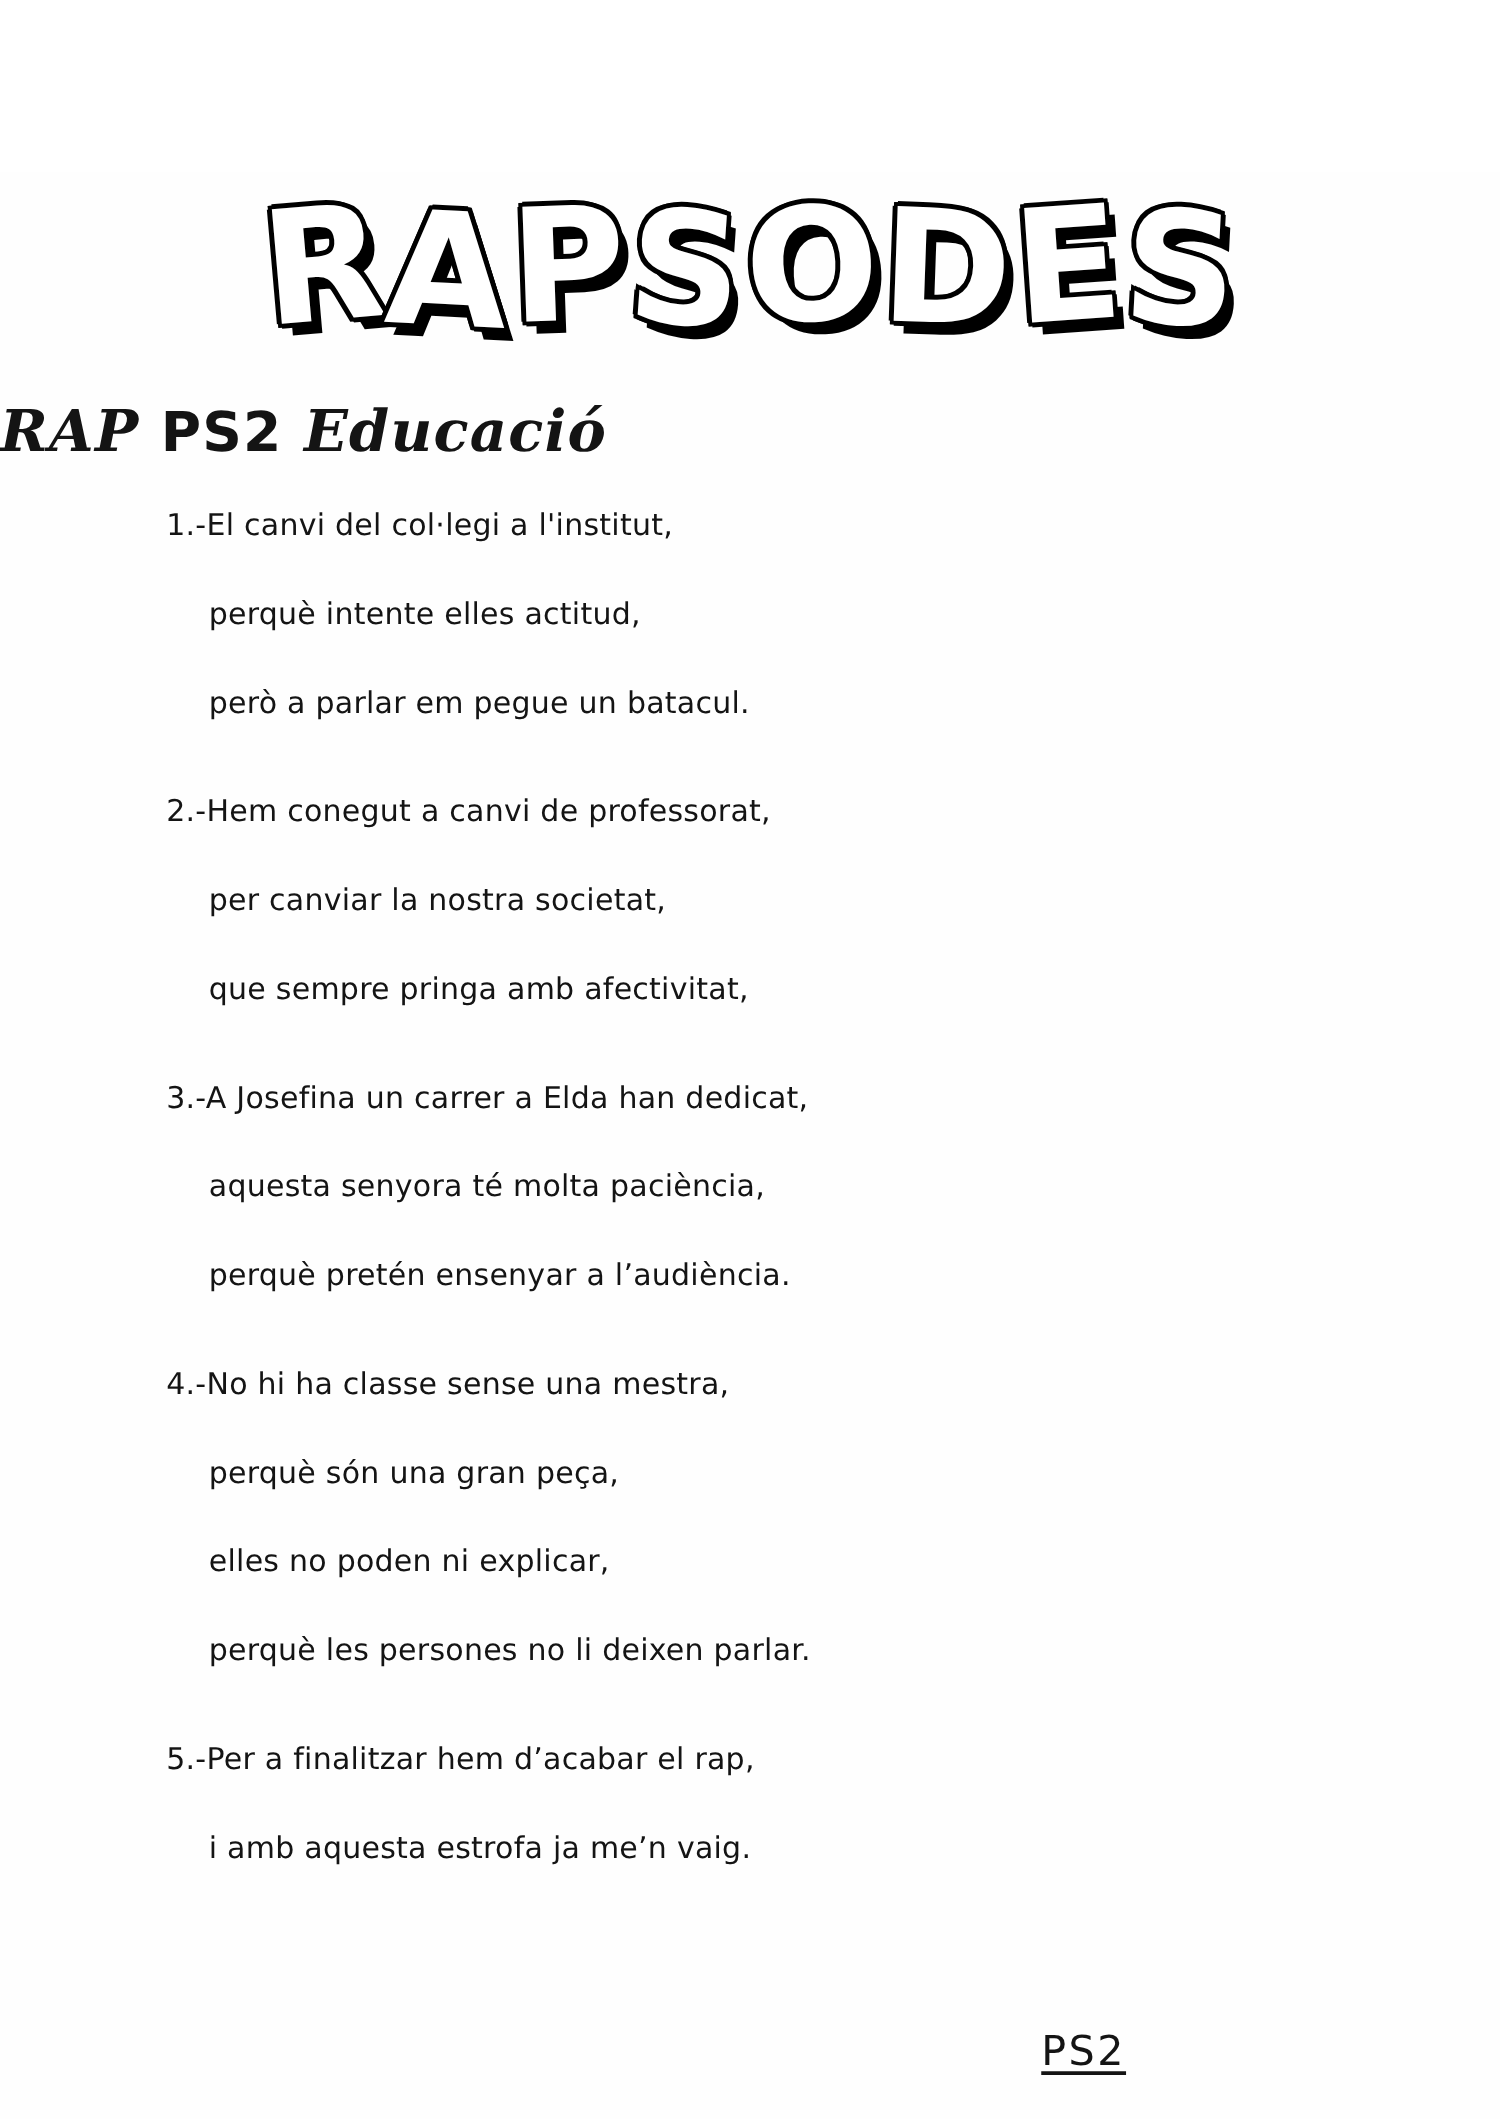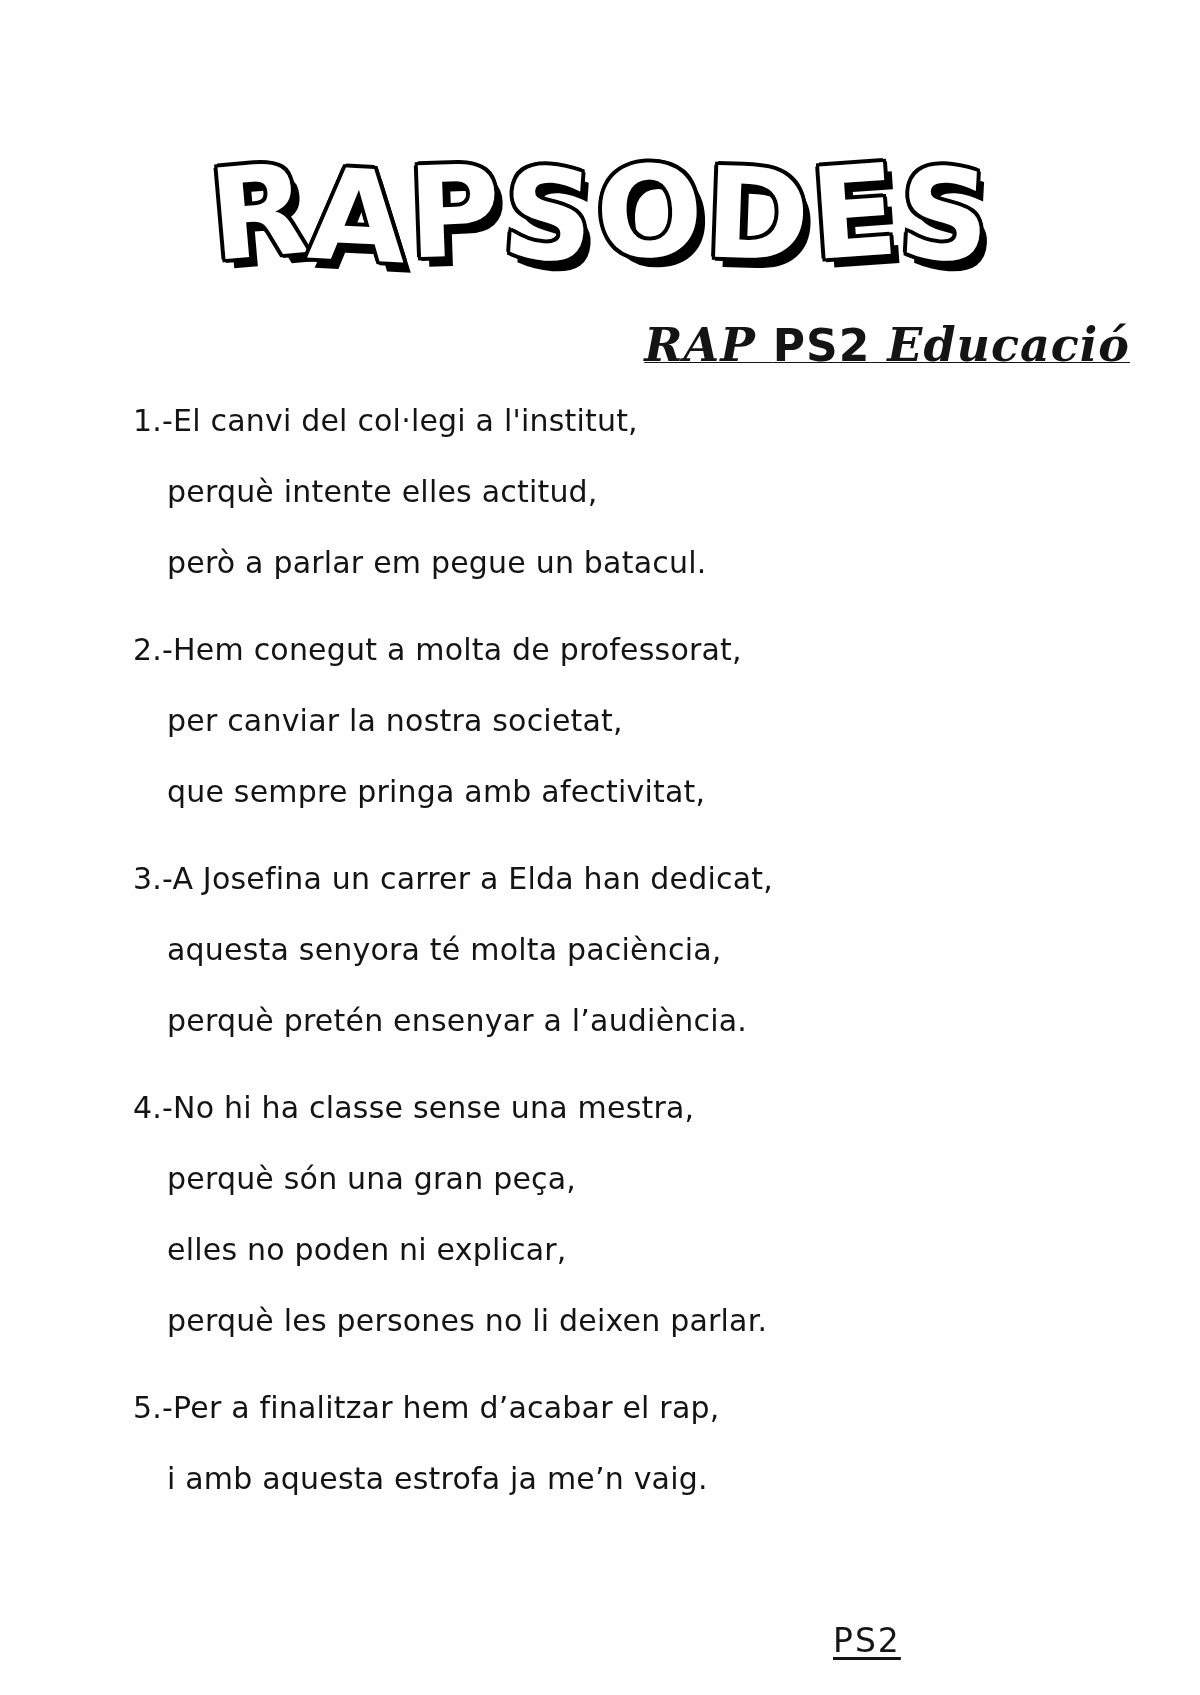--- a/index.html
+++ b/index.html
@@ -44,23 +44,22 @@
   .g-letter:nth-child(4) { transform: rotate(4deg) translateY(3px); }
   .g-letter:nth-child(5) { transform: rotate(-3deg); }
   .g-letter:nth-child(6) { transform: rotate(2deg) translateY(2px); }
   .g-letter:nth-child(7) { transform: rotate(-4deg); }
   .g-letter:nth-child(8) { transform: rotate(3deg) translateY(3px); }
 
   
   .subtitle {
     margin-top: 30px;
     width: 1130px;
-    text-align: right;
+    text-align: left;
     white-space: nowrap;
-    text-decoration: underline;
   }
   .subtitle .script {
     font-family: "DejaVu Serif", serif;
     font-style: italic;
     font-weight: bold;
     font-size: 46px;
     letter-spacing: 1px;
   }
   .subtitle .plain {
     font-family: "DejaVu Sans", sans-serif;
@@ -69,21 +68,21 @@
     letter-spacing: 1px;
   }
 
   
   .poem {
     margin-top: 20px;
     margin-left: 133px;
   }
   .stanza { margin-bottom: 42px; }
   .line {
-    font-size: 30px;
+    font-size: 24px;
     line-height: 45px;
     letter-spacing: 0.2px;
     white-space: nowrap;
     margin-top: 26px;
   }
   .line.indent { padding-left: 34px; }
   .num { display: inline; }
 
   
   .footer-label {
@@ -112,21 +111,21 @@
 
   <div class="poem">
 
     <div class="stanza">
       <div class="line"><span class="num">1.-</span><span>El canvi del col·legi a l'institut,</span></div>
       <div class="line indent">perquè intente elles actitud,</div>
       <div class="line indent">però a parlar em pegue un batacul.</div>
     </div>
 
     <div class="stanza">
-      <div class="line"><span class="num">2.-</span><span>Hem conegut a molta de professorat,</span></div>
+      <div class="line"><span class="num">2.-</span><span>Hem conegut a canvi de professorat,</span></div>
       <div class="line indent">per canviar la nostra societat,</div>
       <div class="line indent">que sempre pringa amb afectivitat,</div>
     </div>
 
     <div class="stanza">
       <div class="line"><span class="num">3.-</span><span>A Josefina un carrer a Elda han dedicat,</span></div>
       <div class="line indent">aquesta senyora té molta paciència,</div>
       <div class="line indent">perquè pretén ensenyar a l’audiència.</div>
     </div>
 

